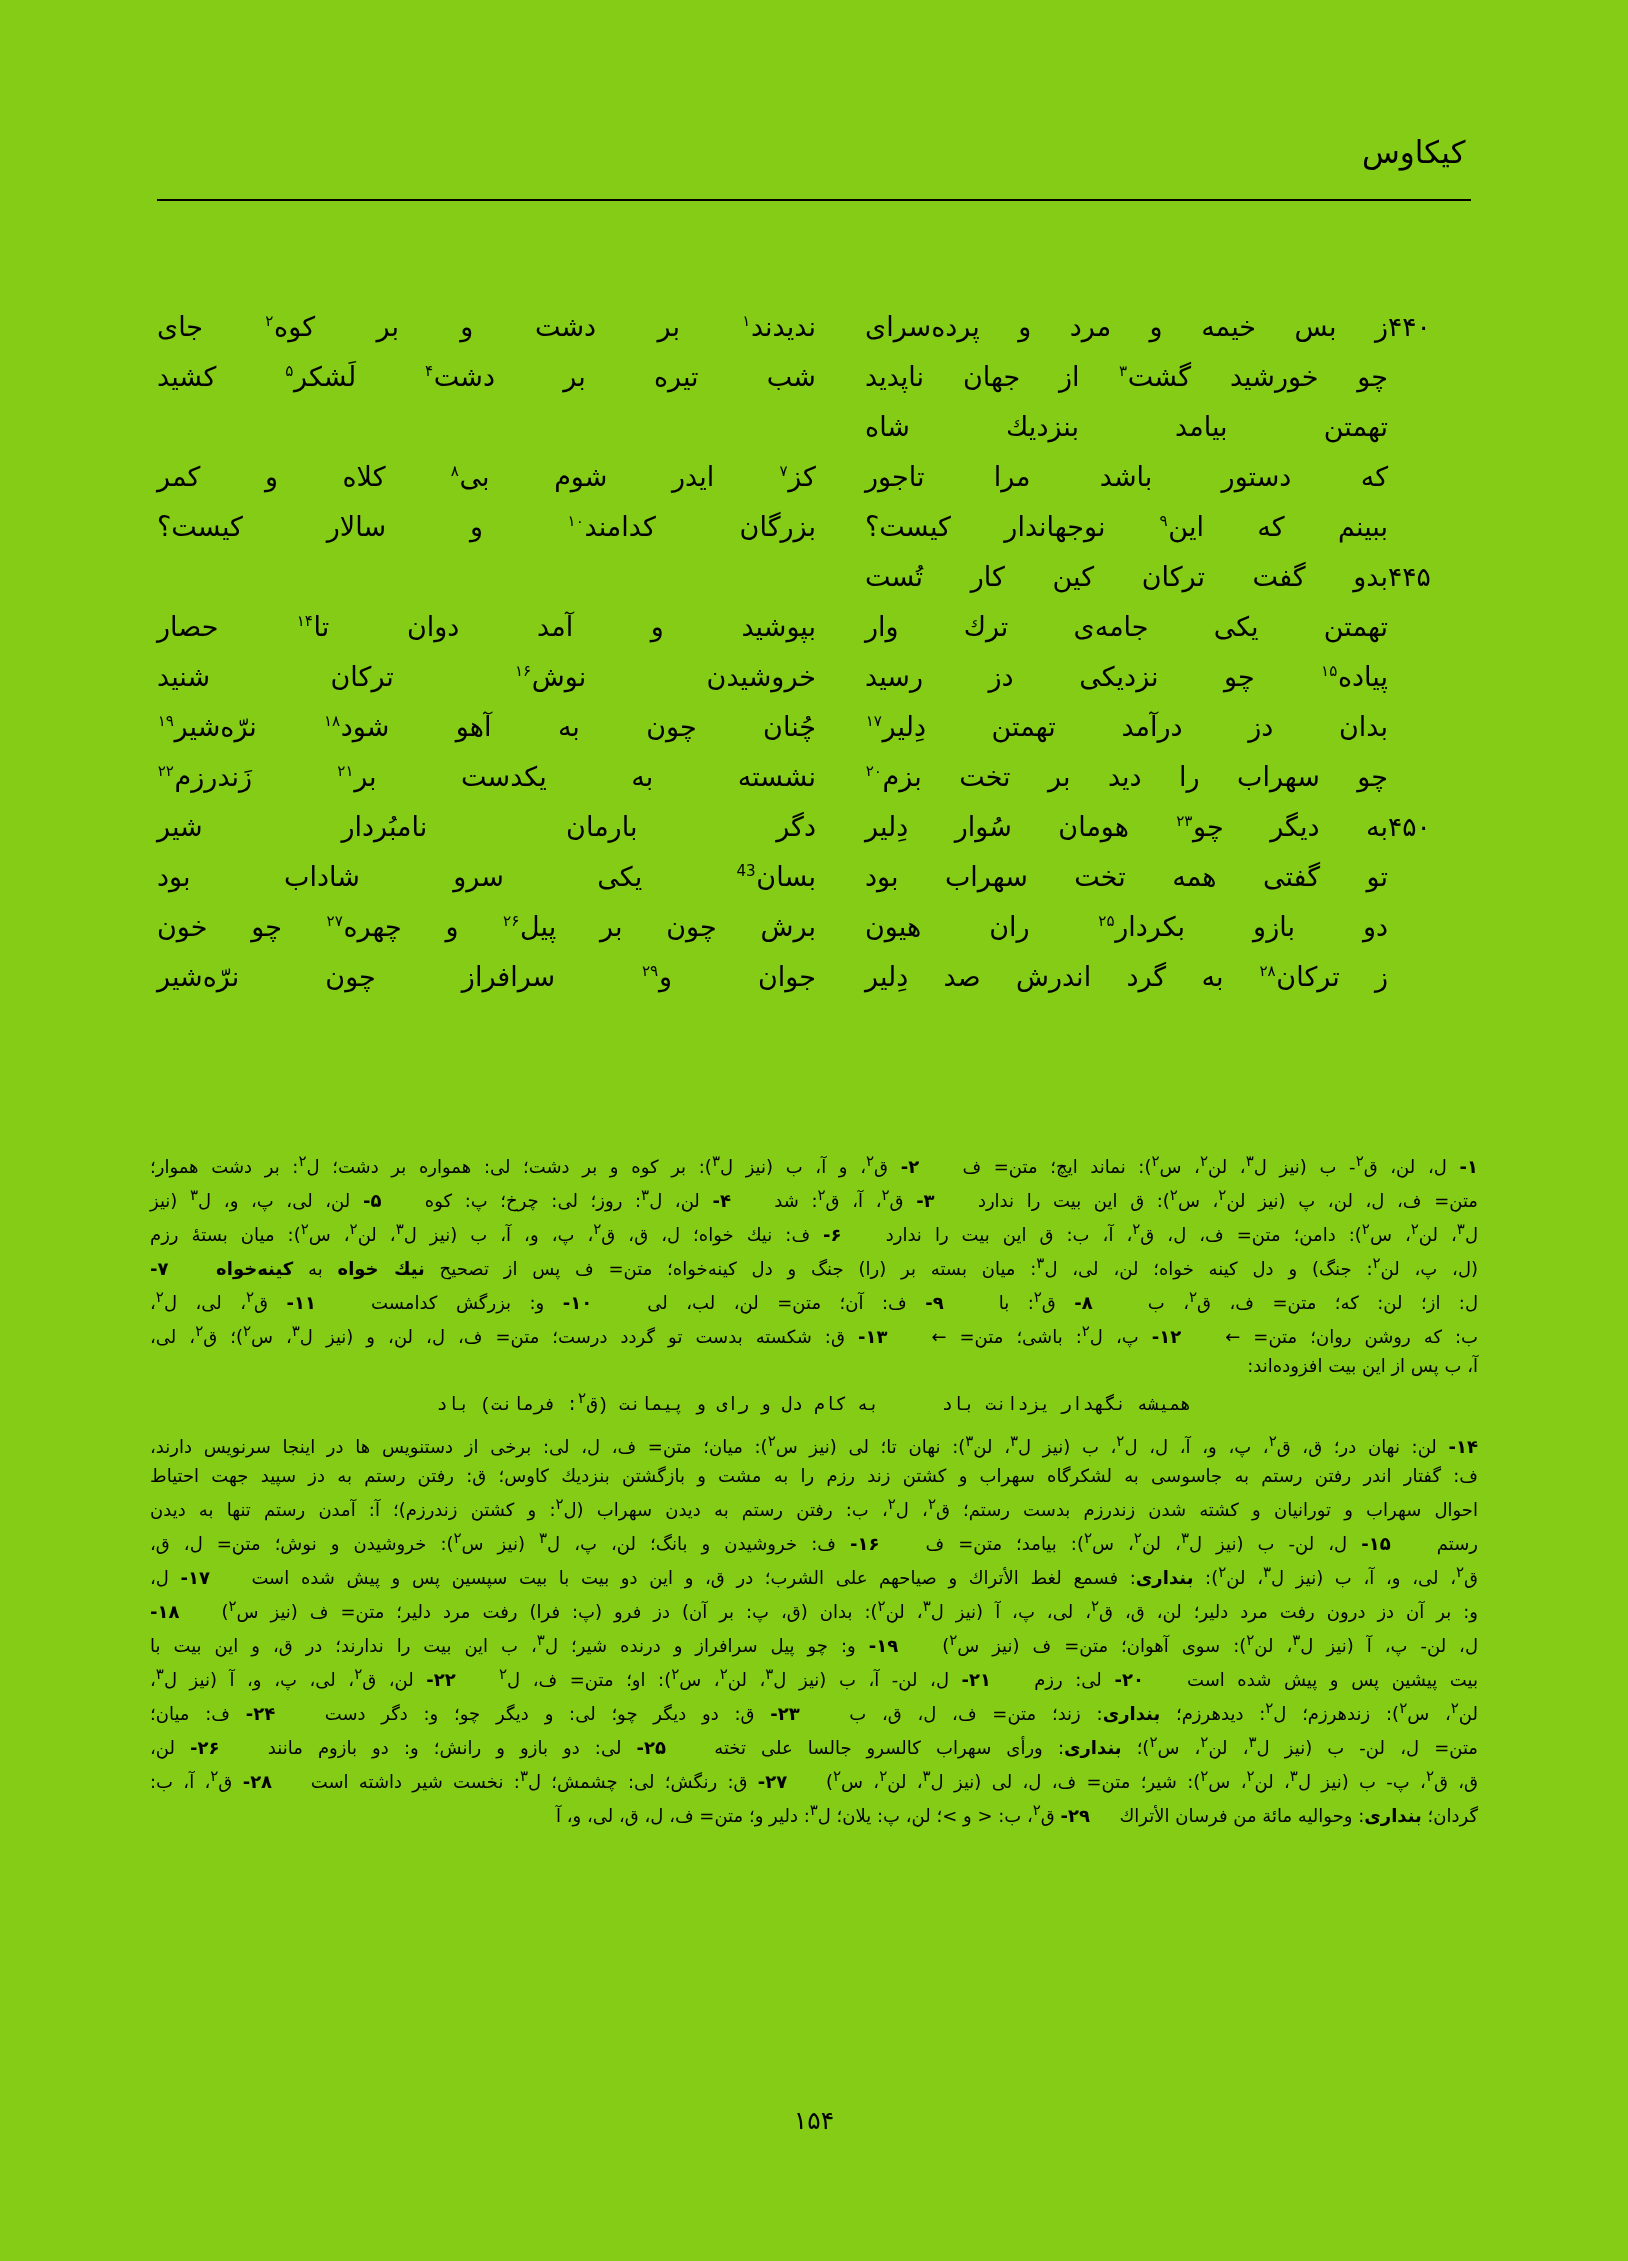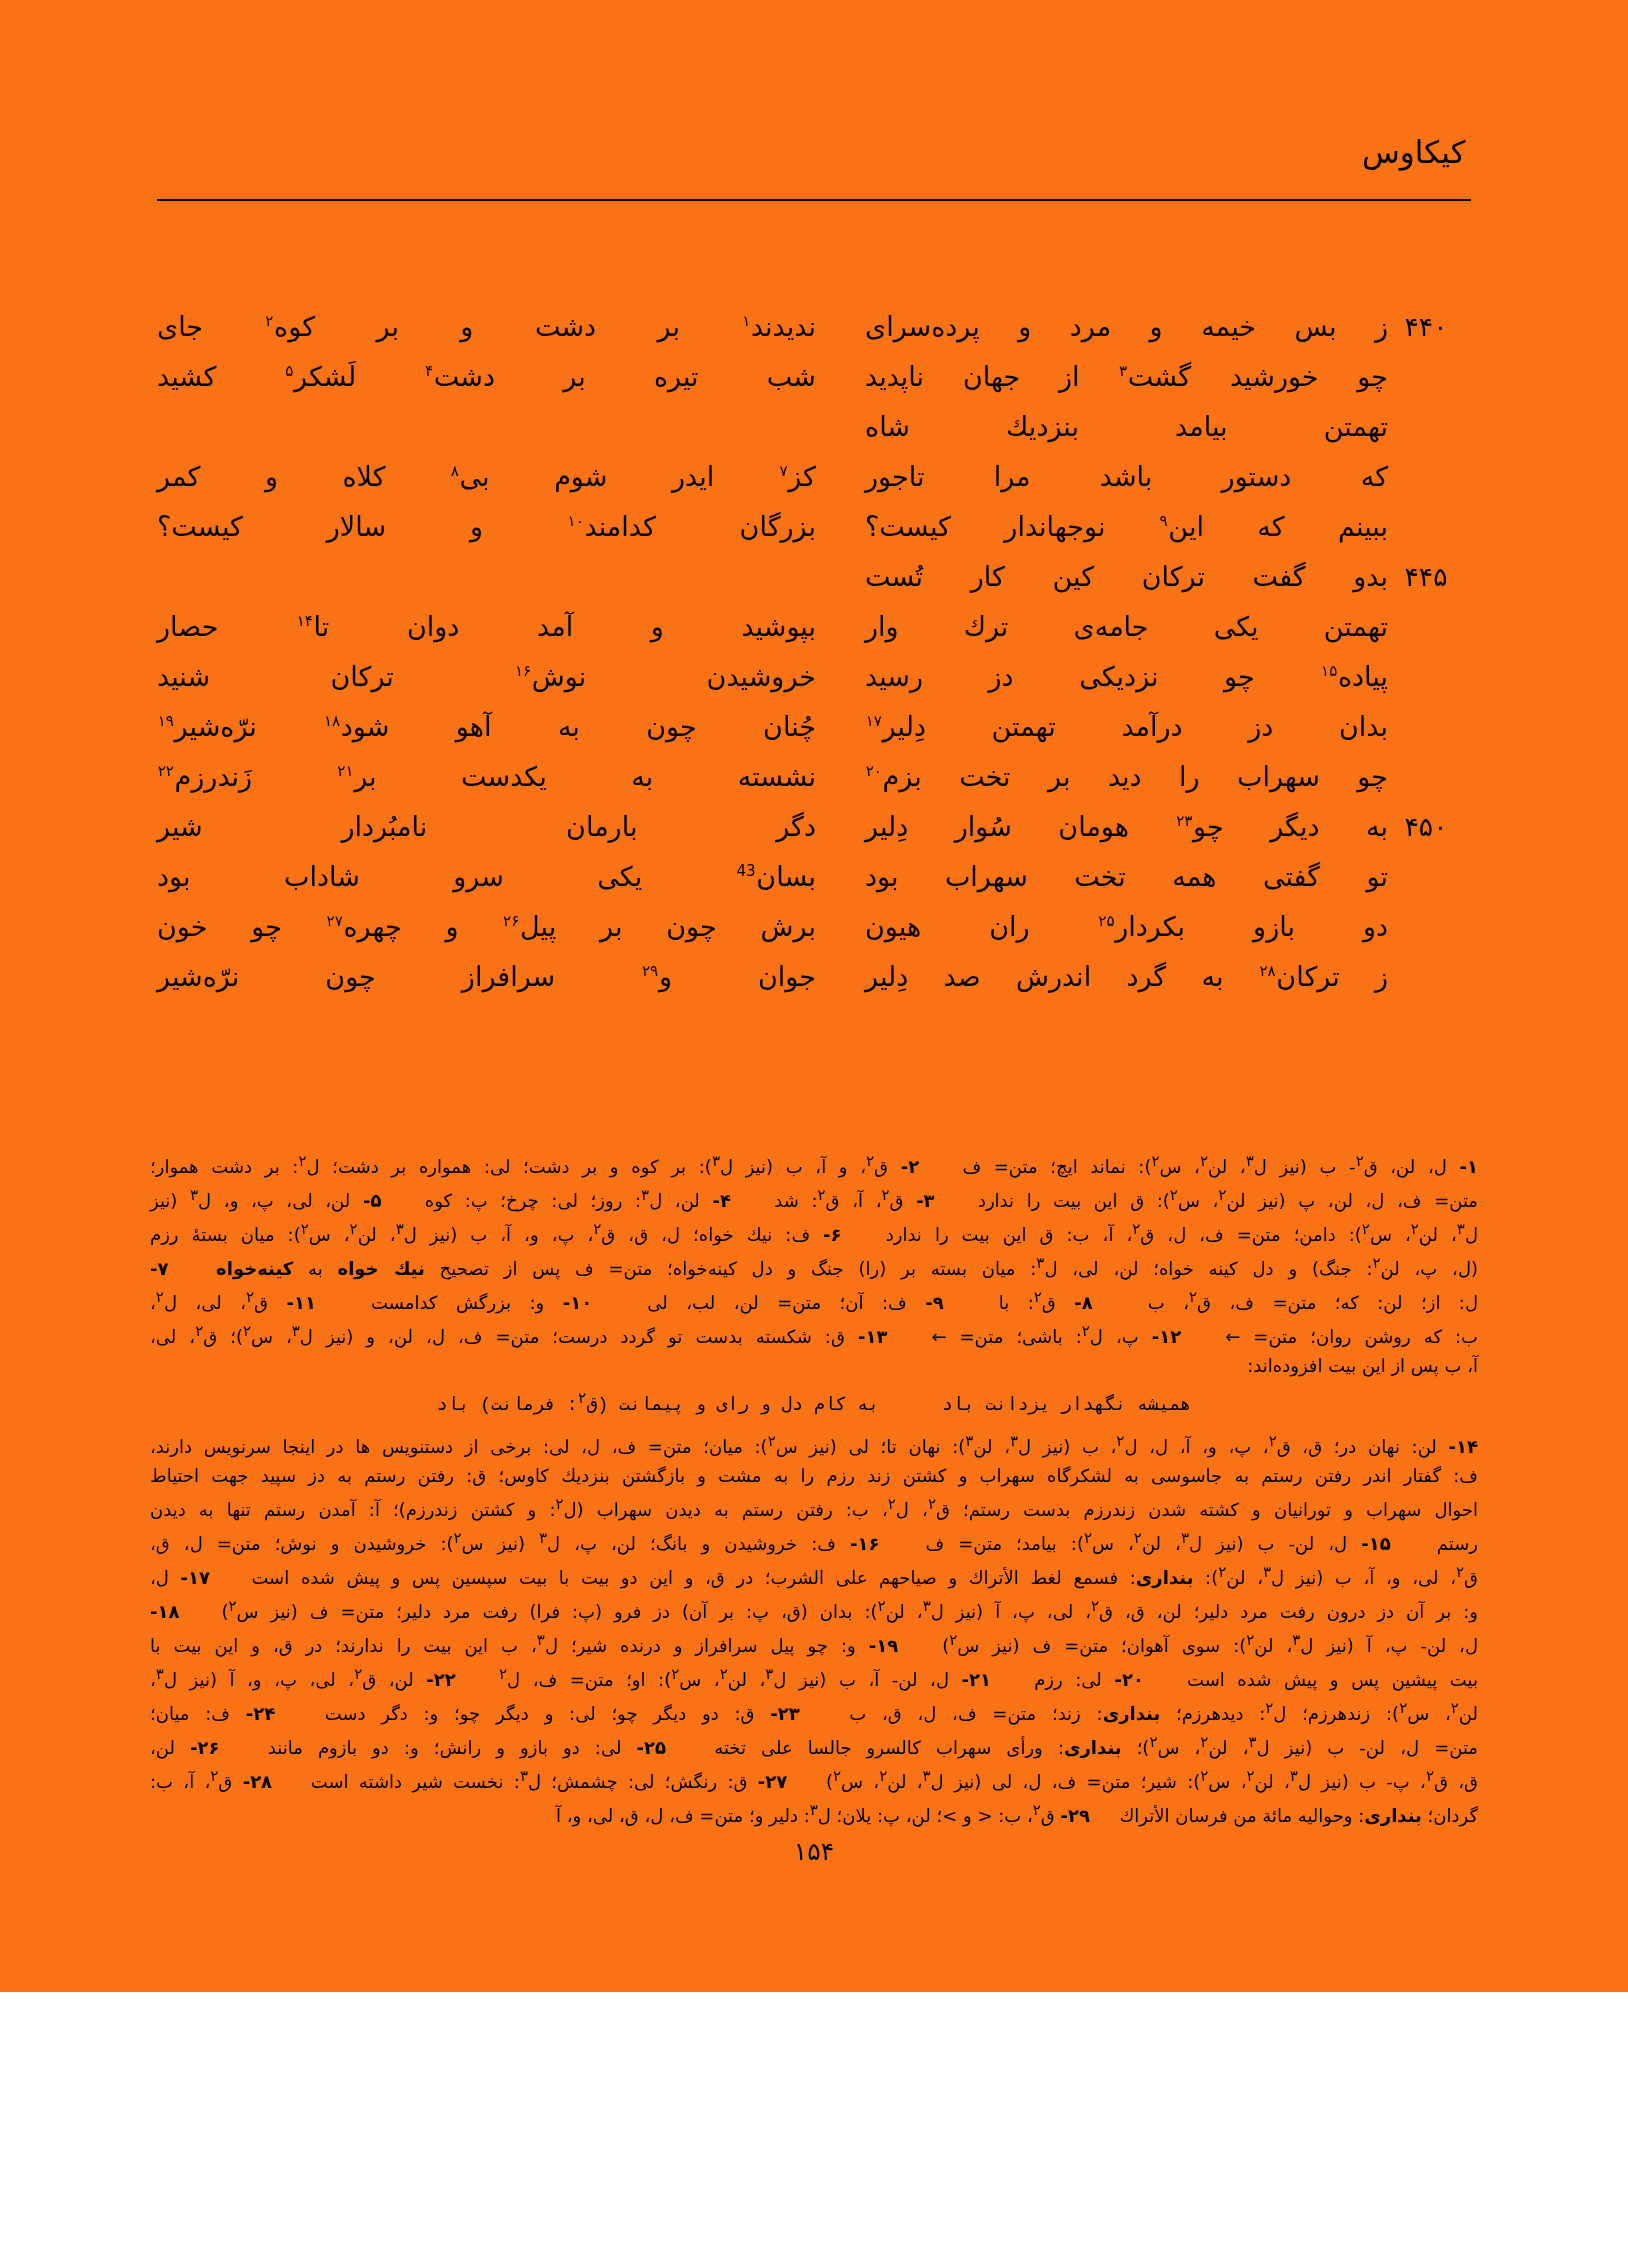--- a/index.html
+++ b/index.html
@@ -8,22 +8,22 @@
     padding: 0;
     background: #ffffff;
   }
   body {
     font-family: "DejaVu Sans", "Liberation Sans", sans-serif;
     color: #000000;
   }
   .page {
     position: relative;
     width: 1628px;
-    height: 1992px;
-    background: #f97316;
+    height: 2261px;
+    background: #84cc16;
     overflow: hidden;
     box-sizing: border-box;
   }
 
   
   .running-head {
     position: absolute;
     top: 137px;
     right: 157px;
     left: 157px;
@@ -59,21 +59,21 @@
     display: flex;
     flex-direction: row;
     align-items: baseline;
     height: 50px;
     width: 100%;
   }
   .verse-num {
     width: 83px;
     flex: 0 0 83px;
     font-size: 26.6px;
-    text-align: center;
+    text-align: left;
     padding-right: 7px;
     box-sizing: border-box;
     line-height: 50px;
     white-space: nowrap;
   }
   .hemistich {
     font-size: 27px;
     line-height: 50px;
     white-space: nowrap;
     box-sizing: border-box;

